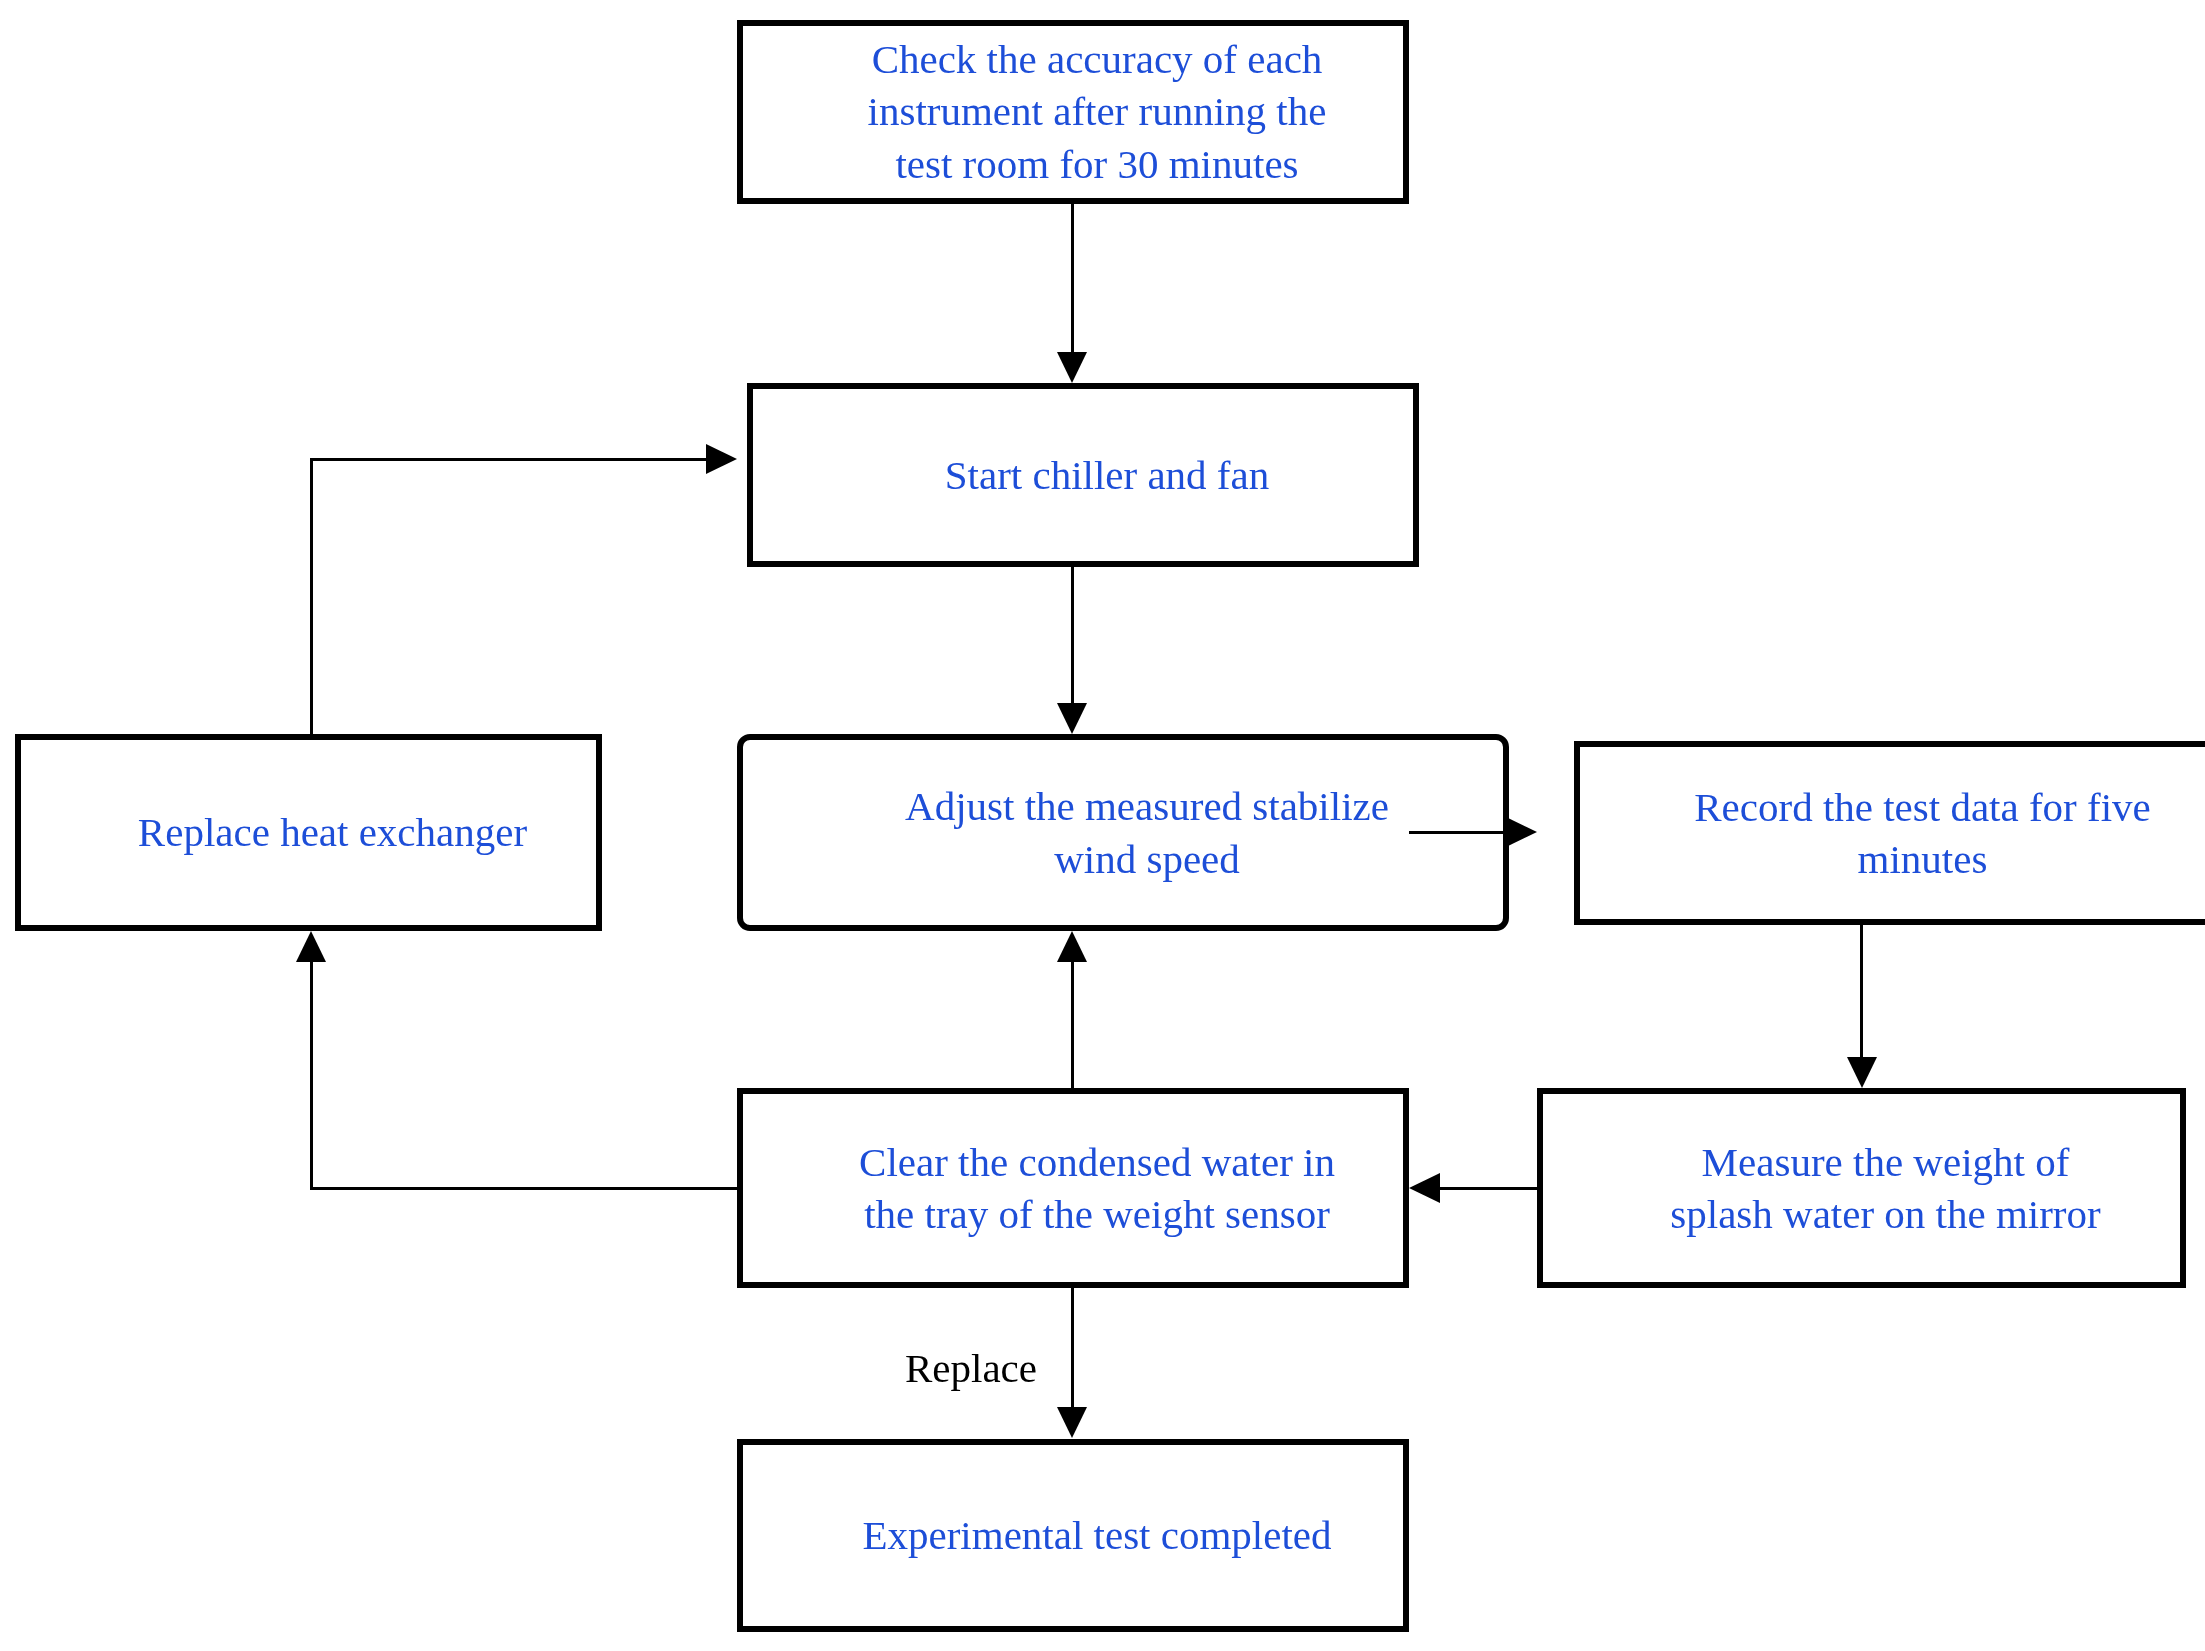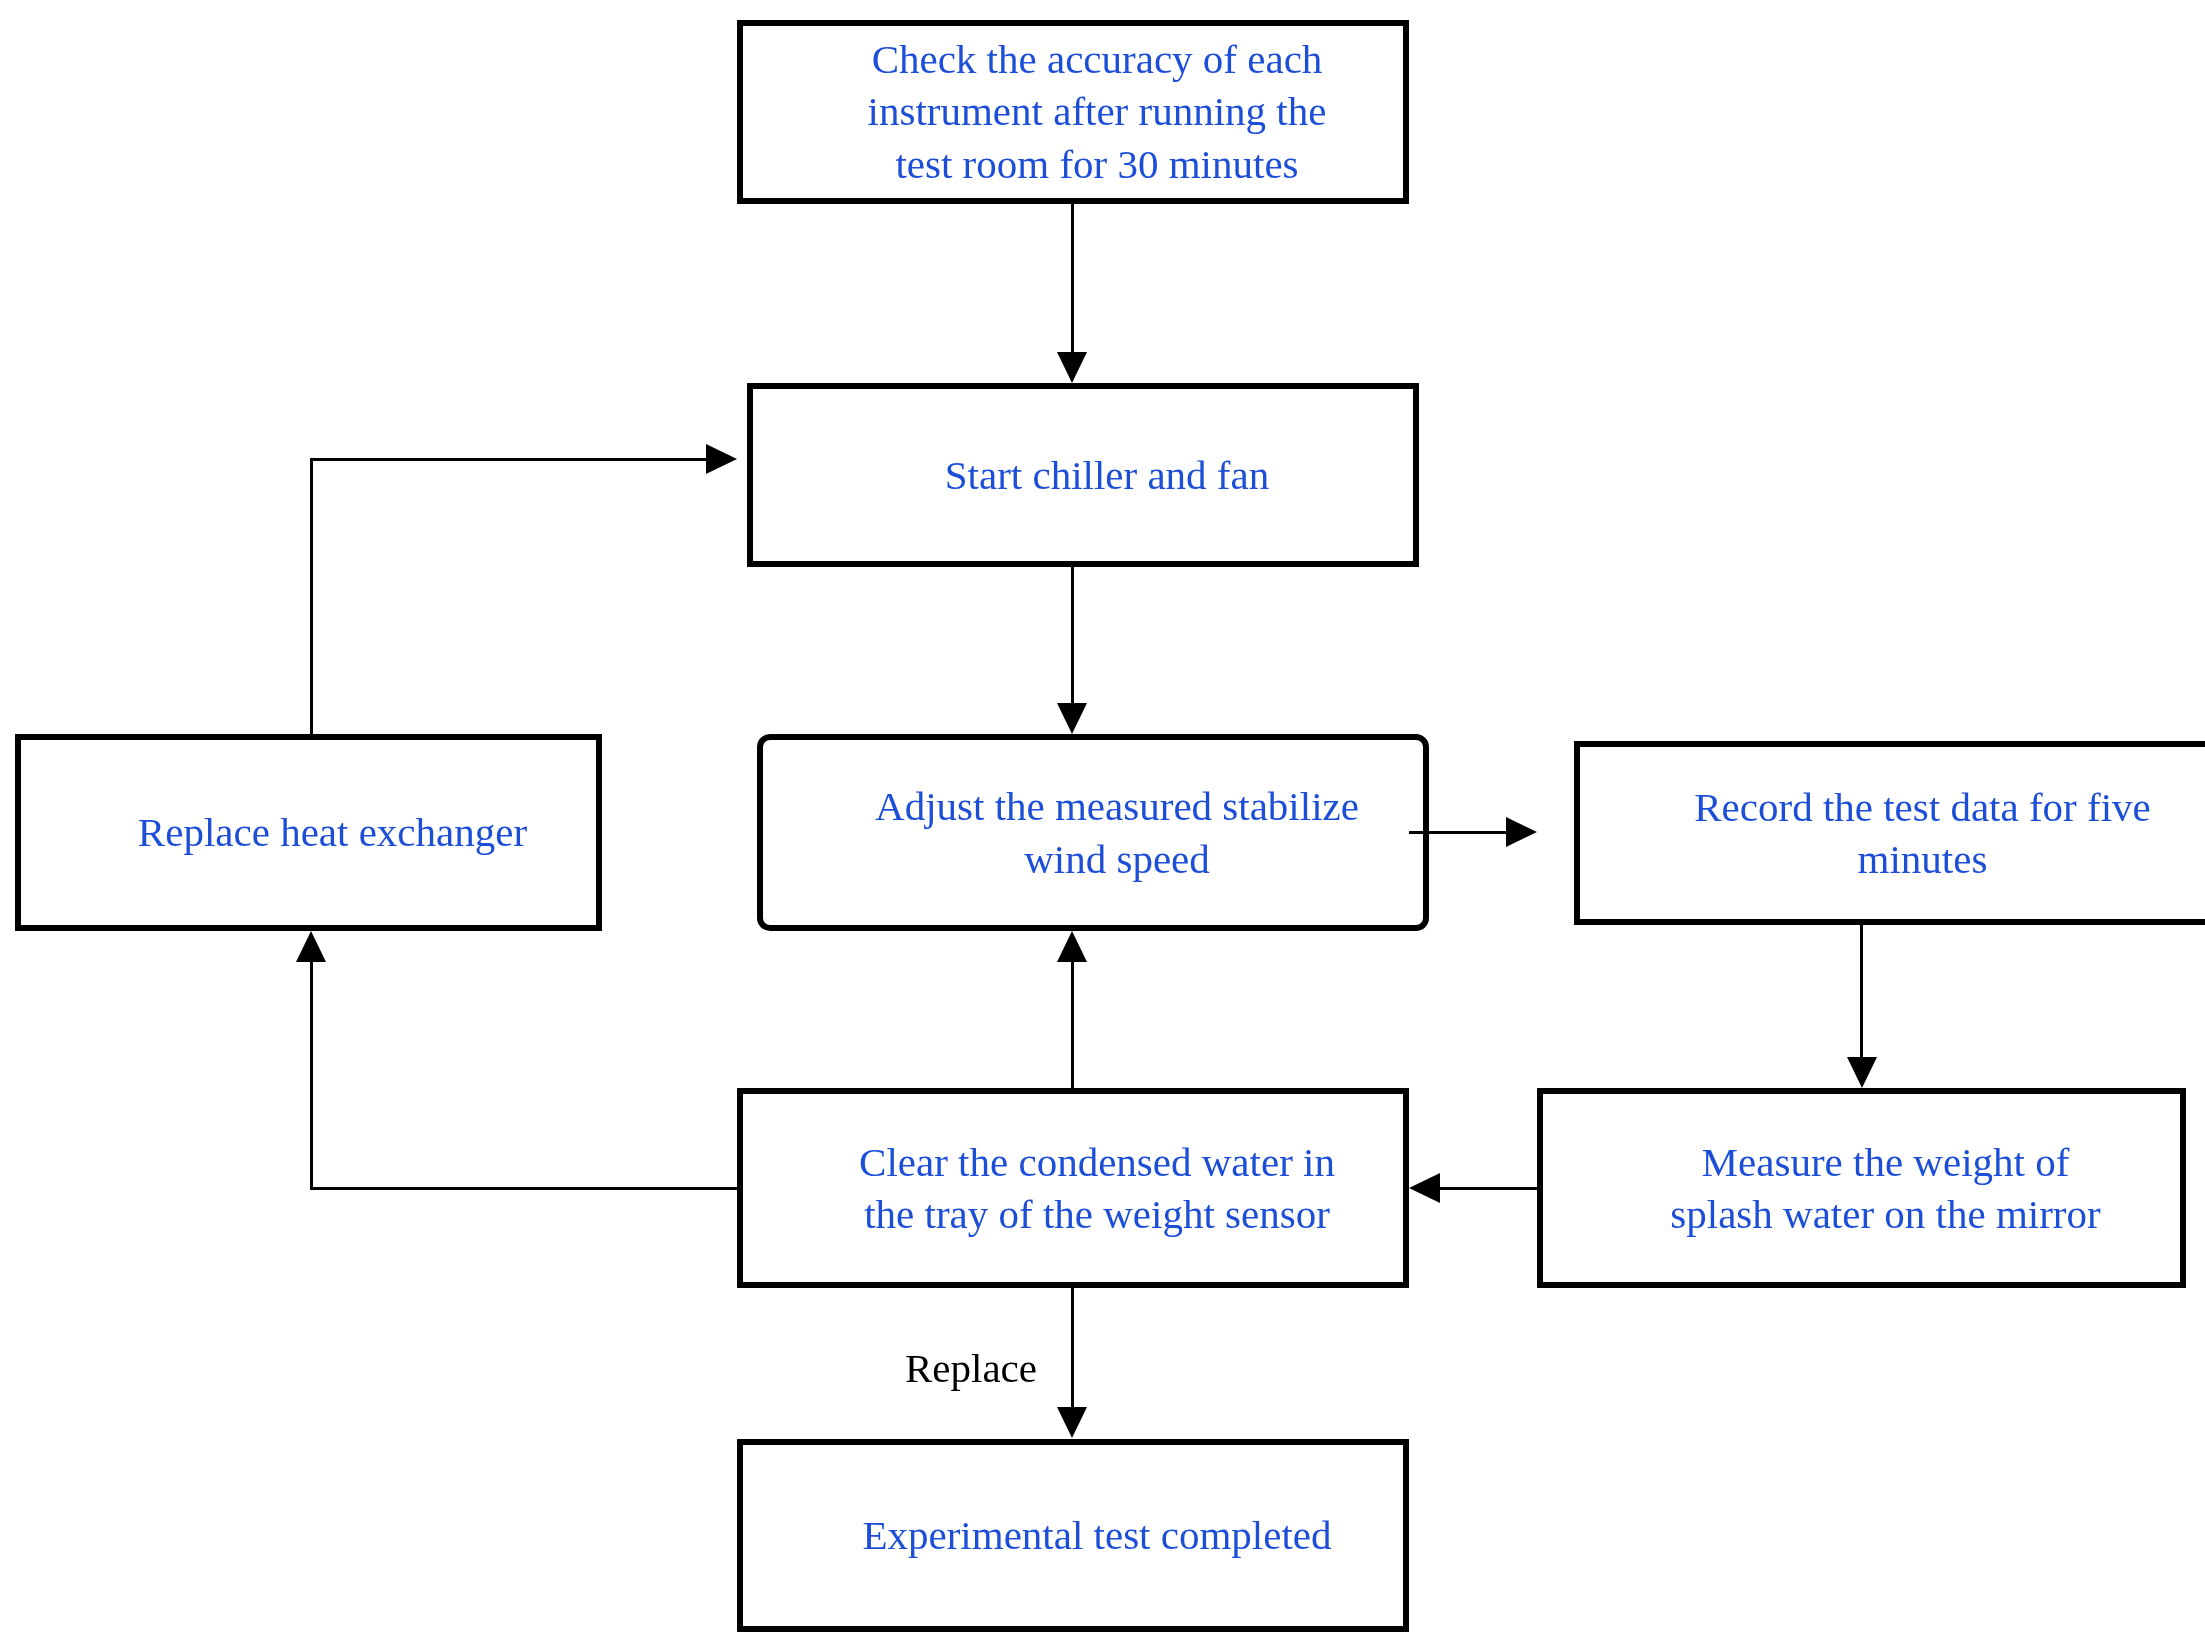--- a/index.html
+++ b/index.html
@@ -65,21 +65,21 @@
     position: absolute;
     font-size: 41px;
     line-height: 1.25;
     white-space: pre-line;
     text-align: right;
     color: #000000;
   }
   
   #node-check    { left: 737px; top: 19.7px;   width: 672px; height: 184px; }
   #node-start    { left: 737px; top: 383px;  width: 672px; height: 184px; margin-left: 10px; }
-  #node-adjust   { left: 757px; top: 734px; width: 672px; height: 197px; border-radius: 13px; }
+  #node-adjust   { left: 737px; top: 734px; width: 772px; height: 197px; border-radius: 13px; }
   #node-record   { left: 1537px; top: 741px; width: 649px;  height: 184px; margin-left: 37px; }
   #node-measure  { left: 1537px; top: 1088px; width: 649px;  height: 200px; }
   #node-clear    { left: 737px; top: 1088px; width: 672px; height: 200px; }
   #node-replace  { left: 15px;   top: 734px; width: 587px;  height: 197px; }
   #node-complete { left: 737px; top: 1439px; width: 672px; height: 193px; }
 </style>
 </head>
 <body>
 
 <div id="canvas">

